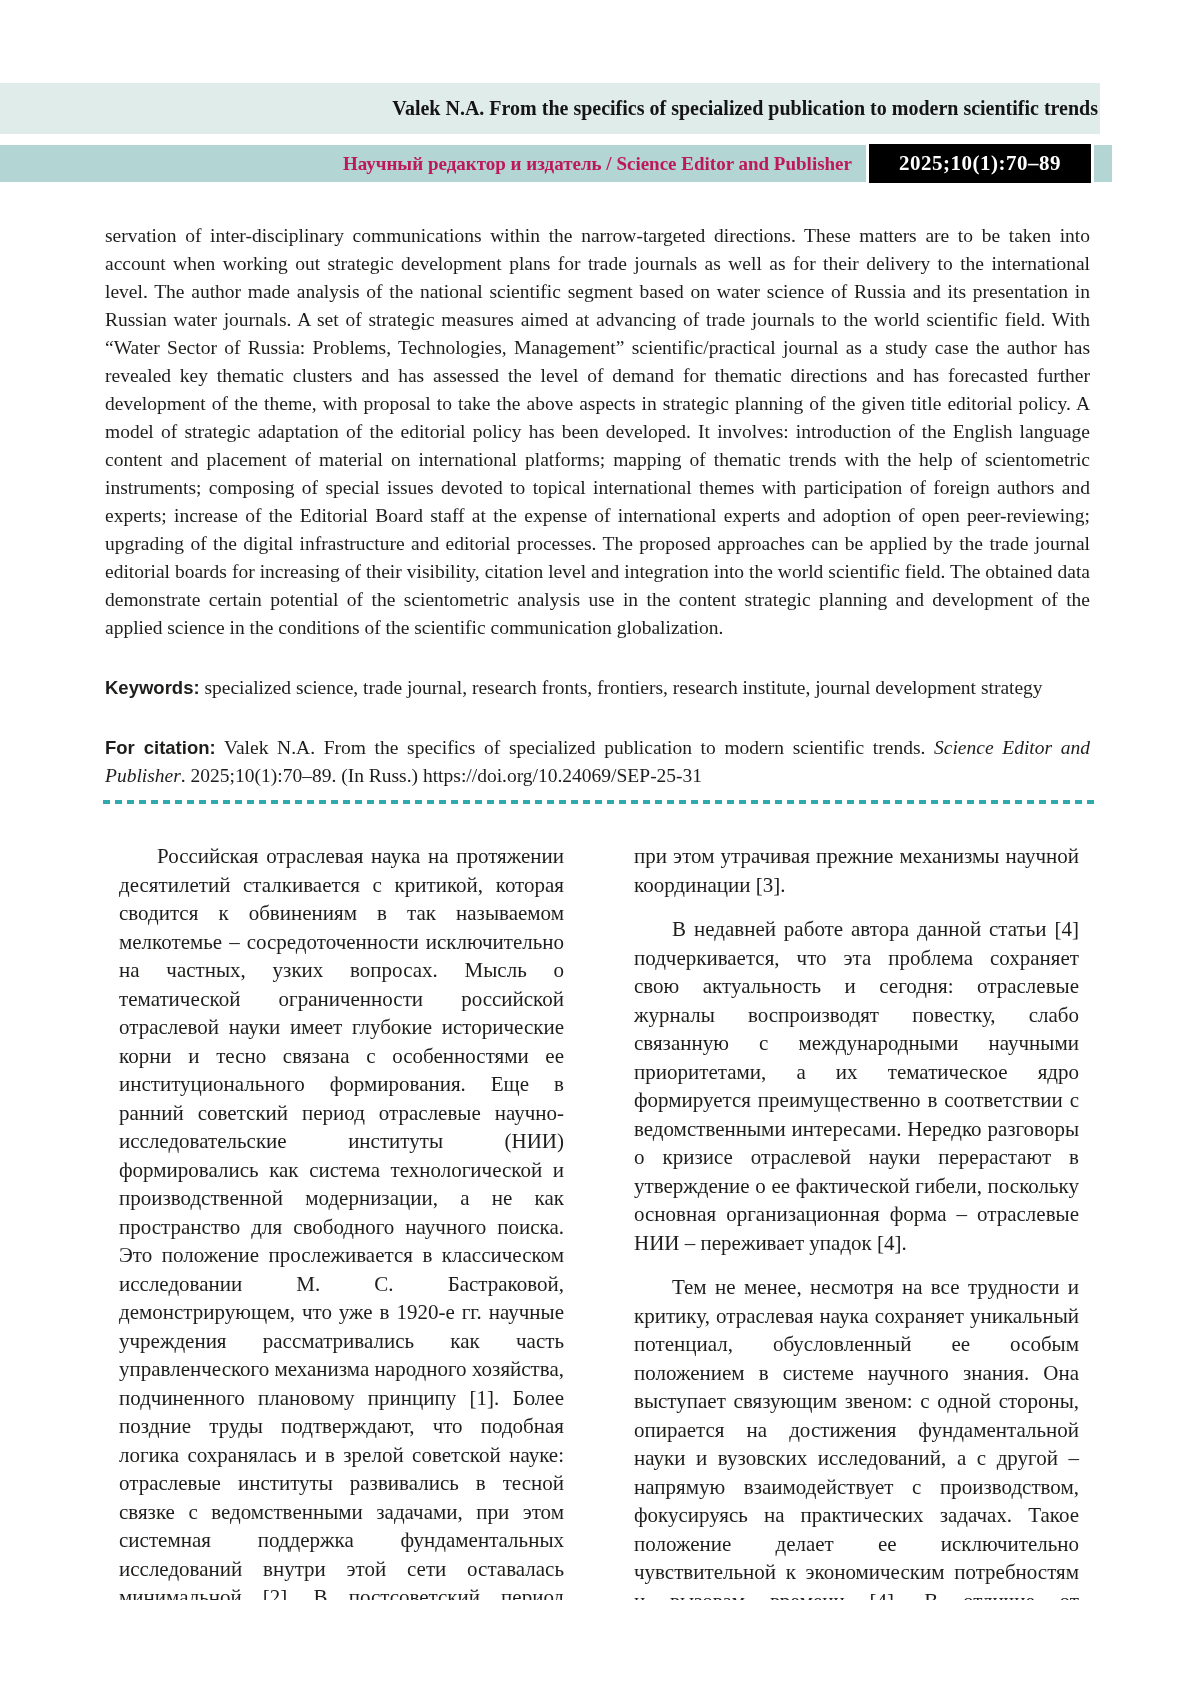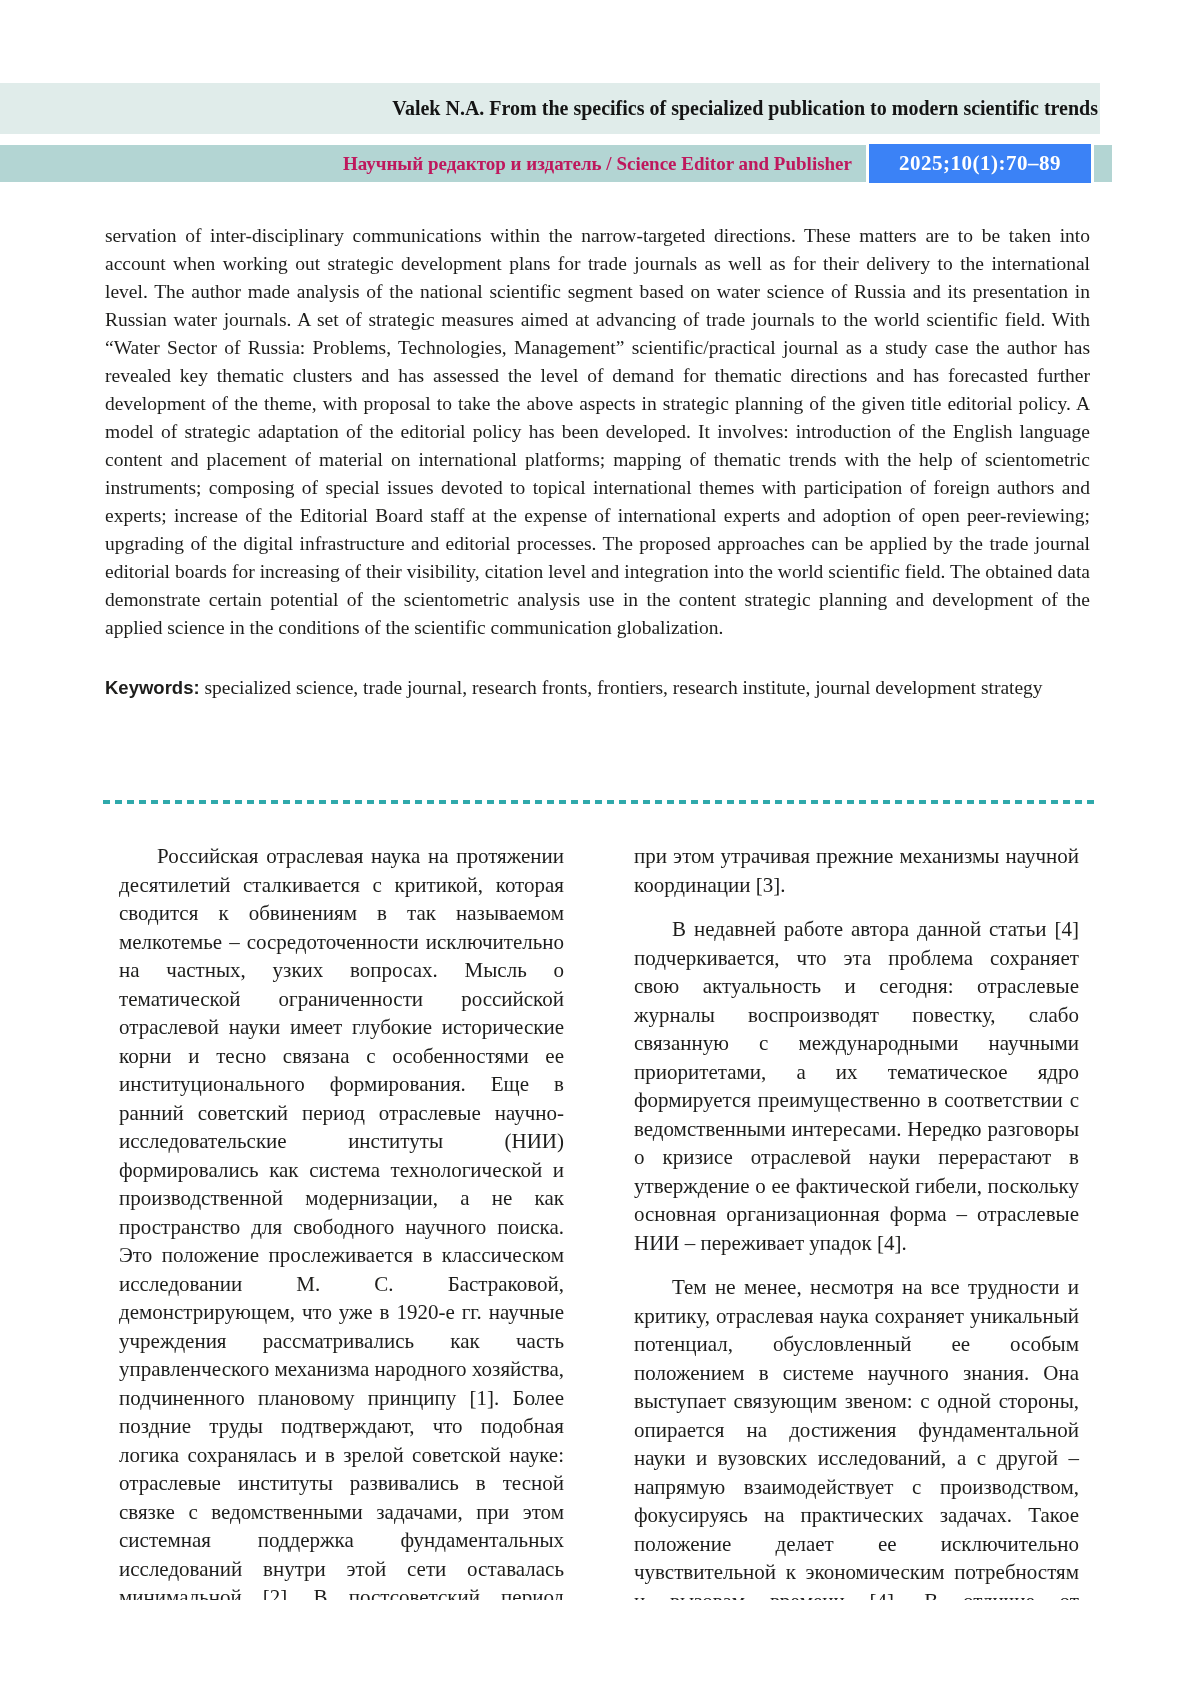--- a/index.html
+++ b/index.html
@@ -19,21 +19,21 @@
     position:absolute; top:145px; left:0; width:1112px; height:37px;
     background:#b3d5d3;
   }
   .journal-title {
     position:absolute; top:0; right:260px; height:100%;
     display:flex; align-items:center;
     font-weight:bold; font-size:19px; color:#be185d; white-space:nowrap;
   }
   .issue-badge {
     position:absolute; top:-4px; right:18px; width:228px; height:45px;
-    background:#3b82f6; border:3px solid #ffffff; box-sizing:border-box;
+    background:#000000; border:3px solid #ffffff; box-sizing:border-box;
     display:flex; align-items:center; justify-content:center;
     color:#ffffff; font-weight:bold; font-size:21px; letter-spacing:0.5px;
   }
   
   .abstract {
     position:absolute; top:222px; left:105px; width:985px;
     font-size:19.5px; line-height:28px; text-align:justify;
   }
   .abstract p { margin:0; }
   .abstract .kv { margin-top:32px; }
@@ -80,20 +80,21 @@
   </div>
 
   <div class="journal-bar">
     <span class="journal-title">Научный редактор и издатель / Science Editor and Publisher</span>
     <span class="issue-badge">2025;10(1):70–89</span>
   </div>
 
   <div class="abstract">
     <p>servation of inter-disciplinary communications within the narrow-targeted directions. These matters are to be taken into account when working out strategic development plans for trade journals as well as for their delivery to the international level. The author made analysis of the national scientific segment based on water science of Russia and its presentation in Russian water journals. A set of strategic measures aimed at advancing of trade journals to the world scientific field. With “Water Sector of Russia: Problems, Technologies, Management” scientific/practical journal as a study case the author has revealed key thematic clusters and has assessed the level of demand for thematic directions and has forecasted further development of the theme, with proposal to take the above aspects in strategic planning of the given title editorial policy. A model of strategic adaptation of the editorial policy has been developed. It involves: introduction of the English language content and placement of material on international platforms; mapping of thematic trends with the help of scientometric instruments; composing of special issues devoted to topical international themes with participation of foreign authors and experts; increase of the Editorial Board staff at the expense of international experts and adoption of open peer-reviewing; upgrading of the digital infrastructure and editorial processes. The proposed approaches can be applied by the trade journal editorial boards for increasing of their visibility, citation level and integration into the world scientific field. The obtained data demonstrate certain potential of the scientometric analysis use in the content strategic planning and development of the applied science in the conditions of the scientific communication globalization.</p>
     <p class="kv"><span class="label">Keywords:</span> <span>specialized science, trade journal, research fronts, frontiers, research institute, journal development strategy</span></p>
+    <p class="kv"><span class="label">For citation:</span> <span>Valek N.A. From the specifics of specialized publication to modern scientific trends. </span><span class="cit-italic">Science Editor and Publisher</span><span>. 2025;10(1):70–89. (In Russ.) https://doi.org/10.24069/SEP-25-31</span></p>
   </div>
 
   <div class="divider"></div>
 
   <div class="columns">
     <div class="col">
       <p class="body-p indent">Российская отраслевая наука на протяжении десятилетий сталкивается с критикой, которая сводится к обвинениям в так называемом мелкотемье – сосредоточенности исключительно на частных, узких вопросах. Мысль о тематической ограниченности российской отраслевой науки имеет глубокие исторические корни и тесно связана с особенностями ее институционального формирования. Еще в ранний советский период отраслевые научно-исследовательские институты (НИИ) формировались как система технологической и производственной модернизации, а не как пространство для свободного научного поиска. Это положение прослеживается в классическом исследовании М. С. Бастраковой, демонстрирующем, что уже в 1920-е гг. научные учреждения рассматривались как часть управленческого механизма народного хозяйства, подчиненного плановому принципу [1]. Более поздние труды подтверждают, что подобная логика сохранялась и в зрелой советской науке: отраслевые институты развивались в тесной связке с ведомственными задачами, при этом системная поддержка фундаментальных исследований внутри этой сети оставалась минимальной [2]. В постсоветский период тематическая фрагментация отраслевой науки только усиливалась. Как отмечает А. М. Аблажей, отраслевой научный сегмент сохранял ориентацию на узкоспециальные прикладные задачи,</p>
     </div>
     <div class="col">
       <p class="body-p">при этом утрачивая прежние механизмы научной координации [3].</p>

